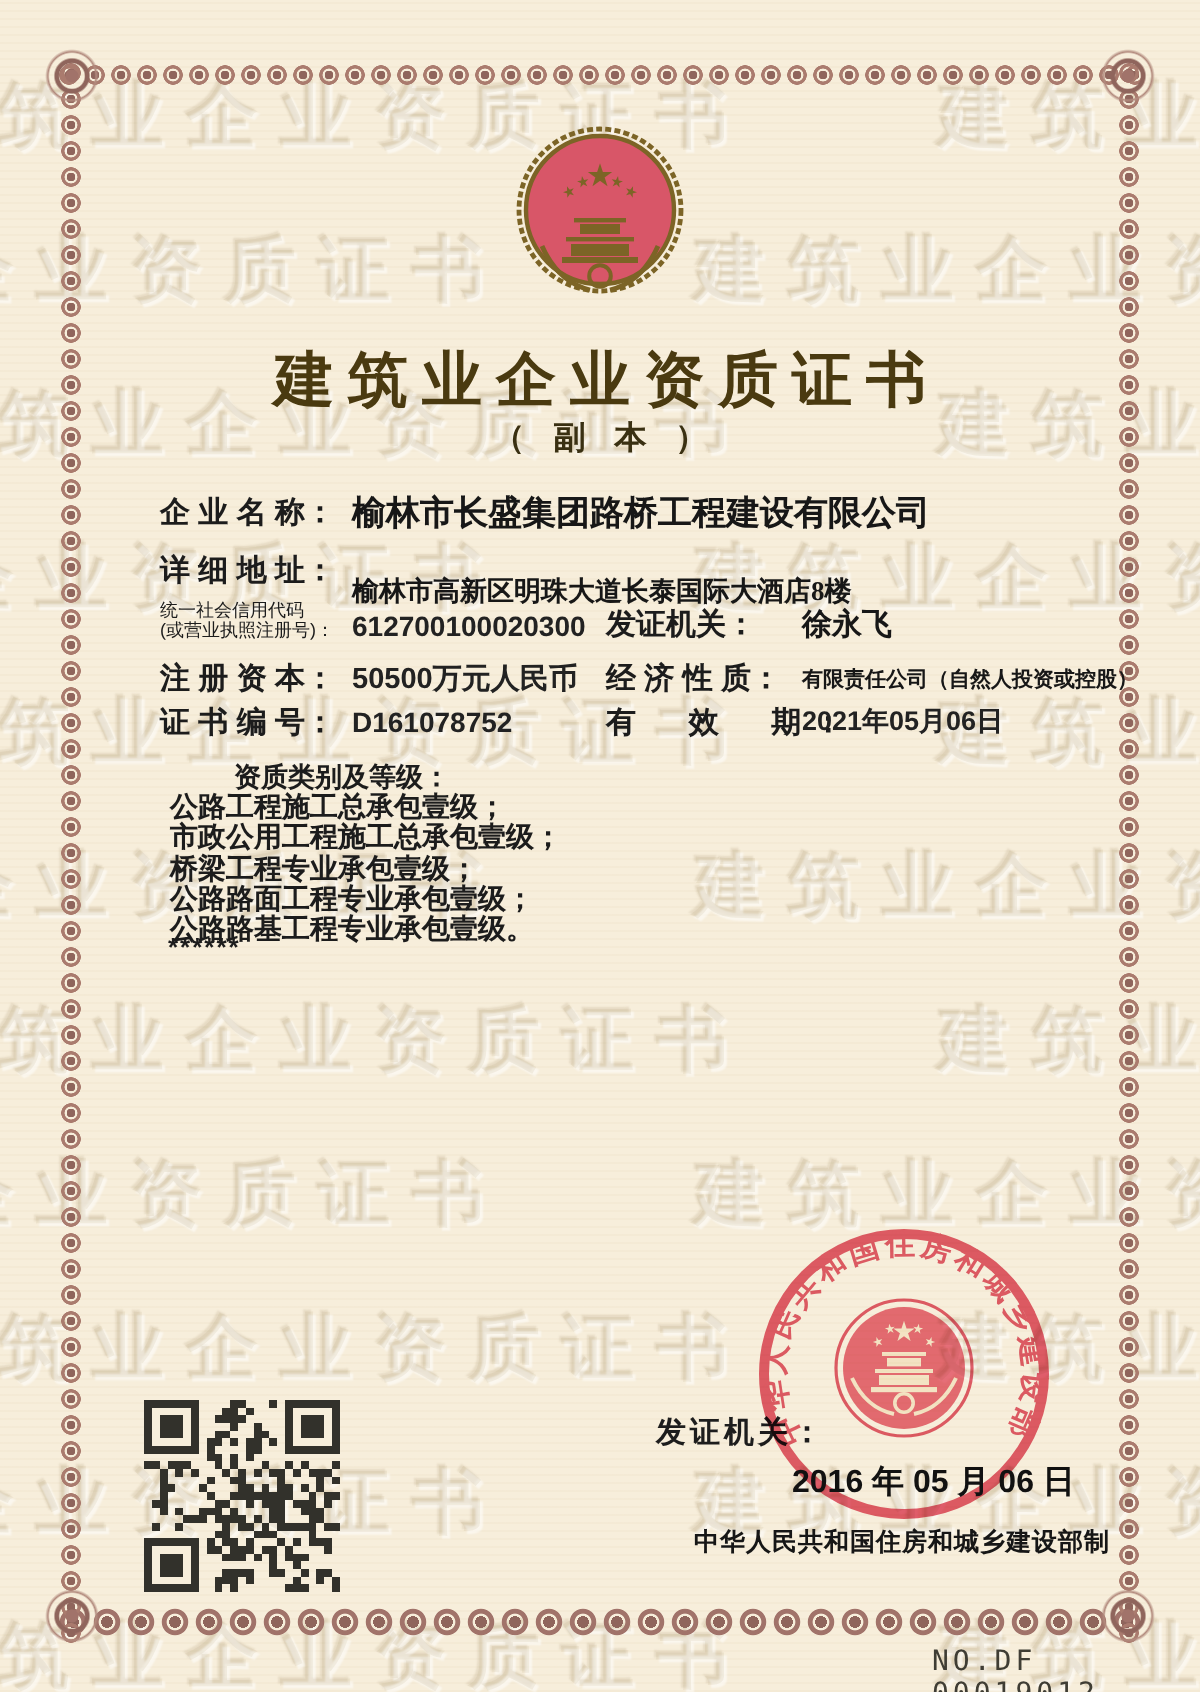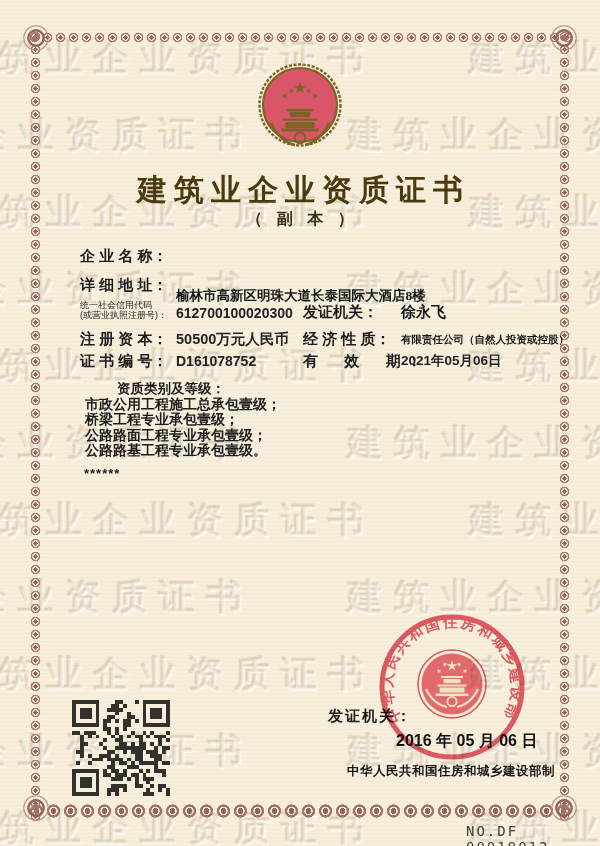--- a/index.html
+++ b/index.html
@@ -104,20 +104,21 @@
       <circle cx="43" cy="77" r="5.4" fill="none" stroke="#7c6426" stroke-width="2"></circle>
       <path d="M14,62 Q22,80 38,84" fill="none" stroke="#7c6426" stroke-width="2.4"></path>
       <path d="M72,62 Q64,80 48,84" fill="none" stroke="#7c6426" stroke-width="2.4"></path>
     </g>
   </svg>
 
   <div class="title">建筑业企业资质证书</div>
   <div class="subtitle">（ 副 本 ）</div>
 
   <span class="lab" style="left:80px;top:247px;">企 业 名 称：</span>
+  <span class="val-kai" style="left:176px;top:245px;font-size:17px;">榆林市长盛集团路桥工程建设有限公司</span>
 
   <span class="lab" style="left:80px;top:276px;">详 细 地 址：</span>
   <span class="val-kai" style="left:176px;top:287px;font-size:13.5px;">榆林市高新区明珠大道长泰国际大酒店8楼</span>
 
   <span class="lab2" style="left:80px;top:301px;">统一社会信用代码</span>
   <span class="lab2" style="left:80px;top:311px;">(或营业执照注册号)：</span>
   <span class="val-num" style="left:176px;top:305px;font-size:14px;">612700100020300</span>
 
   <span class="lab" style="left:303px;top:303px;">发证机关：</span>
   <span class="val-kai" style="left:401px;top:303px;font-size:15px;">徐永飞</span>
@@ -129,20 +130,21 @@
   <span class="val-kai" style="left:401px;top:333px;font-size:10.5px;">有限责任公司（自然人投资或控股）</span>
 
   <span class="lab" style="left:80px;top:352px;">证 书 编 号：</span>
   <span class="val-num" style="left:176px;top:353px;font-size:14px;">D161078752</span>
 
   <span class="lab" style="left:303px;top:352px;letter-spacing:6px;">有  效  期：</span>
   <span class="val-num" style="left:401px;top:352px;font-size:13.5px;">2021年05月06日</span>
 
   <span class="lab" style="left:78px;top:380px;font-size:13.5px;margin-left:39px;">资质类别及等级：</span>
   <div id="qual-list">
+    <div class="q-item">公路工程施工总承包壹级；</div>
     <div class="q-item">市政公用工程施工总承包壹级；</div>
     <div class="q-item">桥梁工程专业承包壹级；</div>
     <div class="q-item">公路路面工程专业承包壹级；</div>
     <div class="q-item">公路路基工程专业承包壹级。</div>
   </div>
   <div class="stars">******</div>
 
   <div id="qr"><svg width="98" height="96" viewBox="0 0 25 25" preserveAspectRatio="none" shape-rendering="crispEdges" fill="#32312b">
         <rect x="11" y="0" width="1" height="1"></rect>
         <rect x="12" y="0" width="1" height="1"></rect>

